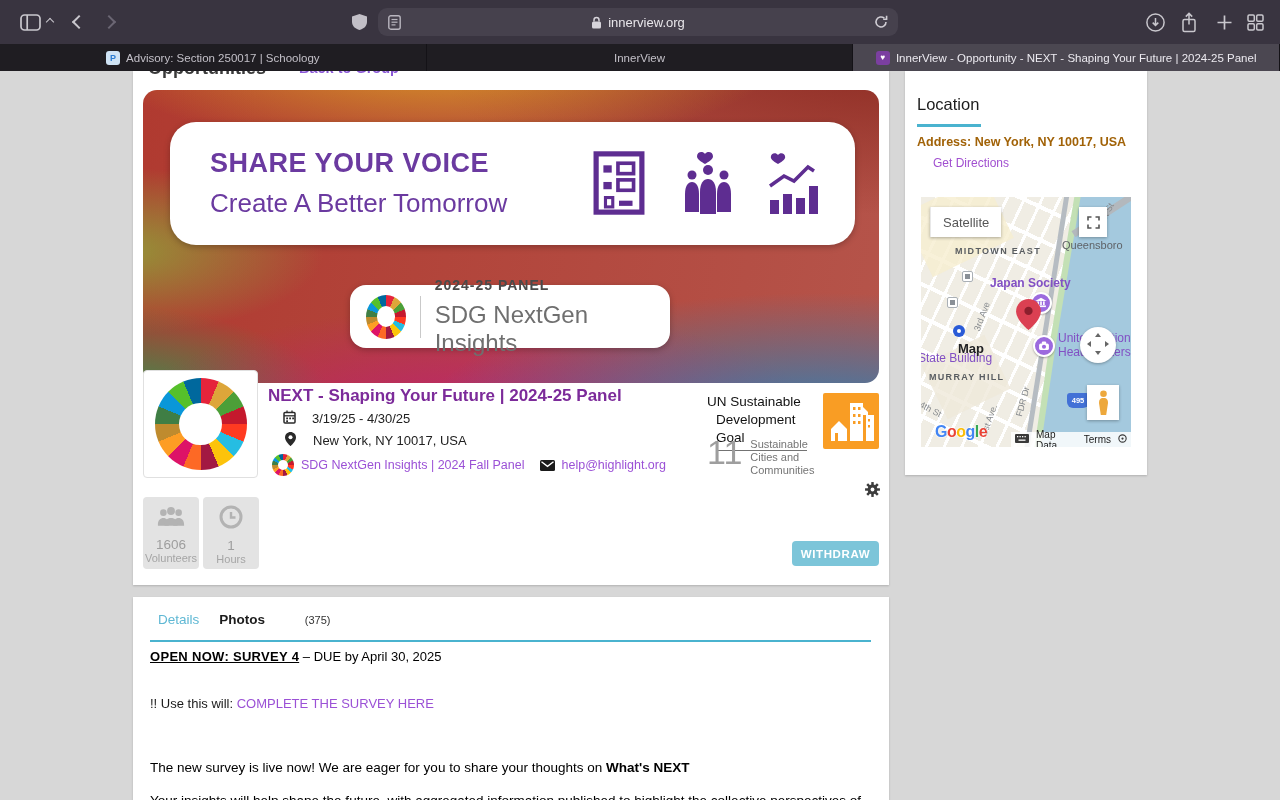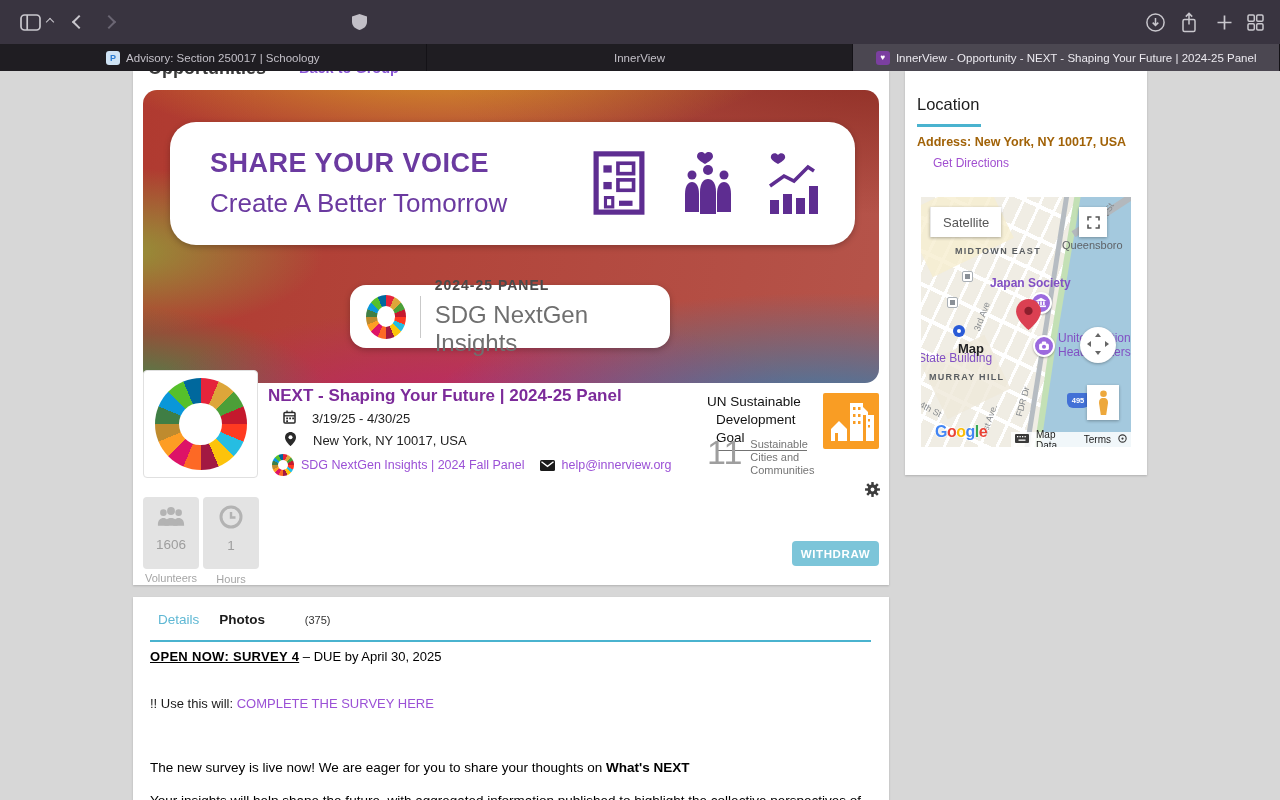--- a/index.html
+++ b/index.html
@@ -60,21 +60,21 @@
   .ev-row{position:absolute;display:flex;align-items:center;gap:8px;font-size:13px;color:#212121;}
   .org-link{font-size:12.5px;color:var(--link);}
   .sdg-block{position:absolute;left:574px;top:322px;width:100px;font-size:13.5px;color:#111;line-height:18px;border-bottom:0;}
   .sdg-ul{border-bottom:1px solid #737373;padding-bottom:3px;margin-left:9px;}
   .sdg-row{position:absolute;left:574px;top:364px;display:flex;gap:8px;}
   .sdg-num{font-size:34px;color:#9e9e9e;line-height:34px;}
   .sdg-name{font-size:11px;color:#757575;line-height:13px;width:84px;padding-top:3px;}
   .sdg-tile{position:absolute;left:690px;top:322px;width:56px;height:56px;background:#f99d24;border-radius:2px;}
   .stat{position:absolute;top:426px;width:56px;height:72px;background:#e3e3e3;border-radius:4px;text-align:center;color:#9e9e9e;}
   .stat .v{font-size:13.5px;margin-top:4px;}
-  .stat .l{font-size:11px;color:#a5a5a5;margin-top:20px;}
+  .stat .l{font-size:11px;color:#a5a5a5;}
   .wd-btn{position:absolute;left:659px;top:470px;width:87px;height:25px;background:var(--wd-blue);border:none;border-radius:4px;color:#fff;font-size:11.5px;font-weight:bold;letter-spacing:.6px;}
   .gear{position:absolute;left:731px;top:410px;}
   
   .dtabs{position:absolute;left:25px;top:15px;display:flex;gap:20px;font-size:13.5px;}
   .dtab-act{color:#5fb8d4;}
   .dtab{color:#1c1c1c;}
   .dtab small{font-size:11px;color:#333;font-weight:normal;padding-left:36px;}
   .drule{position:absolute;left:17px;right:18px;top:43px;height:2px;background:var(--teal);}
   .dline1{position:absolute;left:17px;top:52px;font-size:13px;color:#000;}
   .dline1 b{text-decoration:underline;letter-spacing:.3px;}
@@ -136,20 +136,43 @@
   <div class="tb" style="left:74px;">
       <span class="chev back"></span>
     </div>
   <div class="tb" style="left:104px;">
       <span class="chev fwd"></span>
     </div>
   <div class="tb" style="left:351px;">
     <svg width="17" height="18" viewBox="0 0 17 18">
         <path d="M8.5 1 16 3.6v5.2c0 4.4-3.4 7.2-7.5 8.2C4.4 16 1 13.2 1 8.8V3.6Z" fill="#c2bfc7"></path>
       </svg>
+  </div>
+  <div class="urlbar">
+    <span class="side" style="left:10px;">
+      <svg width="13" height="15" viewBox="0 0 13 15">
+          <rect x="0.8" y="0.8" width="11.4" height="13.4" rx="2" fill="none" stroke="#b9b6bf" stroke-width="1.4"></rect>
+          <line x1="3.5" y1="4.5" x2="9.5" y2="4.5" stroke="#b9b6bf" stroke-width="1.2"></line>
+          <line x1="3.5" y1="7.2" x2="9.5" y2="7.2" stroke="#b9b6bf" stroke-width="1.2"></line>
+          <line x1="3.5" y1="9.9" x2="7.5" y2="9.9" stroke="#b9b6bf" stroke-width="1.2"></line>
+        </svg>
+    </span>
+    <span style="margin-right:6px;display:flex;">
+      <svg width="11" height="13" viewBox="0 0 11 13">
+          <rect x="1" y="5.5" width="9" height="7" rx="1.5" fill="#d6d3da"></rect>
+          <path d="M3 5.5V4a2.5 2.5 0 0 1 5 0v1.5" fill="none" stroke="#d6d3da" stroke-width="1.5"></path>
+        </svg>
+    </span>
+    <span>innerview.org</span>
+    <span class="side" style="right:10px;">
+      <svg width="14" height="14" viewBox="0 0 14 14">
+          <path d="M12 7a5 5 0 1 1-1.7-3.8" fill="none" stroke="#cfccd3" stroke-width="1.6"></path>
+          <path d="M12.6 0.8v3.4H9.2" fill="none" stroke="#cfccd3" stroke-width="1.6"></path>
+        </svg>
+    </span>
   </div>
   <div class="tb" style="left:1146px;">
     <svg width="19" height="19" viewBox="0 0 19 19">
         <circle cx="9.5" cy="9.5" r="8.6" fill="none" stroke="#c9c7cd" stroke-width="1.5"></circle>
         <path d="M9.5 5v7M6.7 9.6l2.8 2.8 2.8-2.8" fill="none" stroke="#c9c7cd" stroke-width="1.5"></path>
       </svg>
   </div>
   <div class="tb" style="left:1180px;">
     <svg width="18" height="21" viewBox="0 0 18 21">
         <rect x="3" y="7.5" width="12" height="12" rx="1.5" fill="none" stroke="#c9c7cd" stroke-width="1.5"></rect>
@@ -274,21 +297,21 @@
 
     <div class="ev-row" style="left:139px;top:383px;gap:7px;">
       <span class="wheel" style="width:22px;height:22px;"></span>
       <span class="org-link">SDG NextGen Insights | 2024 Fall Panel</span>
       <span style="margin-left:8px;display:flex;">
         <svg width="15" height="11" viewBox="0 0 15 11">
             <rect x="0" y="0" width="15" height="11" rx="1.5" fill="#1a1a1a"></rect>
             <path d="M1.5 1.8 7.5 6.3 13.5 1.8" fill="none" stroke="#fff" stroke-width="1.4"></path>
           </svg>
       </span>
-      <span class="org-link">help@innerview.org</span>
+      <span class="org-link">help@highlight.org</span>
     </div>
 
     <div class="sdg-block">
       <div>UN Sustainable</div>
       <div class="sdg-ul">Development Goal</div>
     </div>
     <div class="sdg-row">
       <span class="sdg-num">11</span>
       <span class="sdg-name">Sustainable Cities and Communities</span>
     </div>

